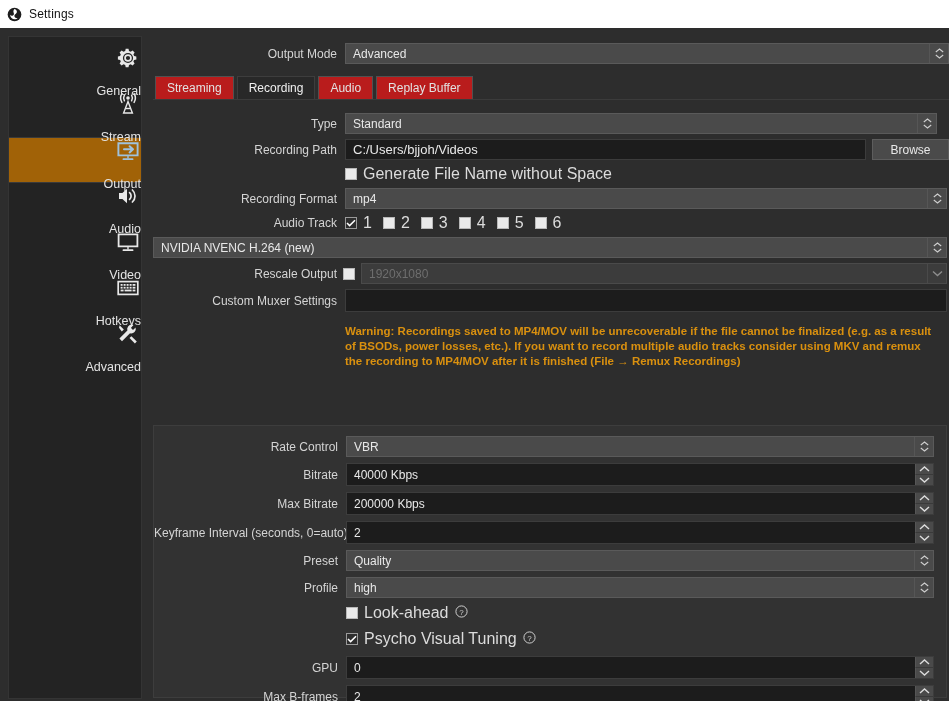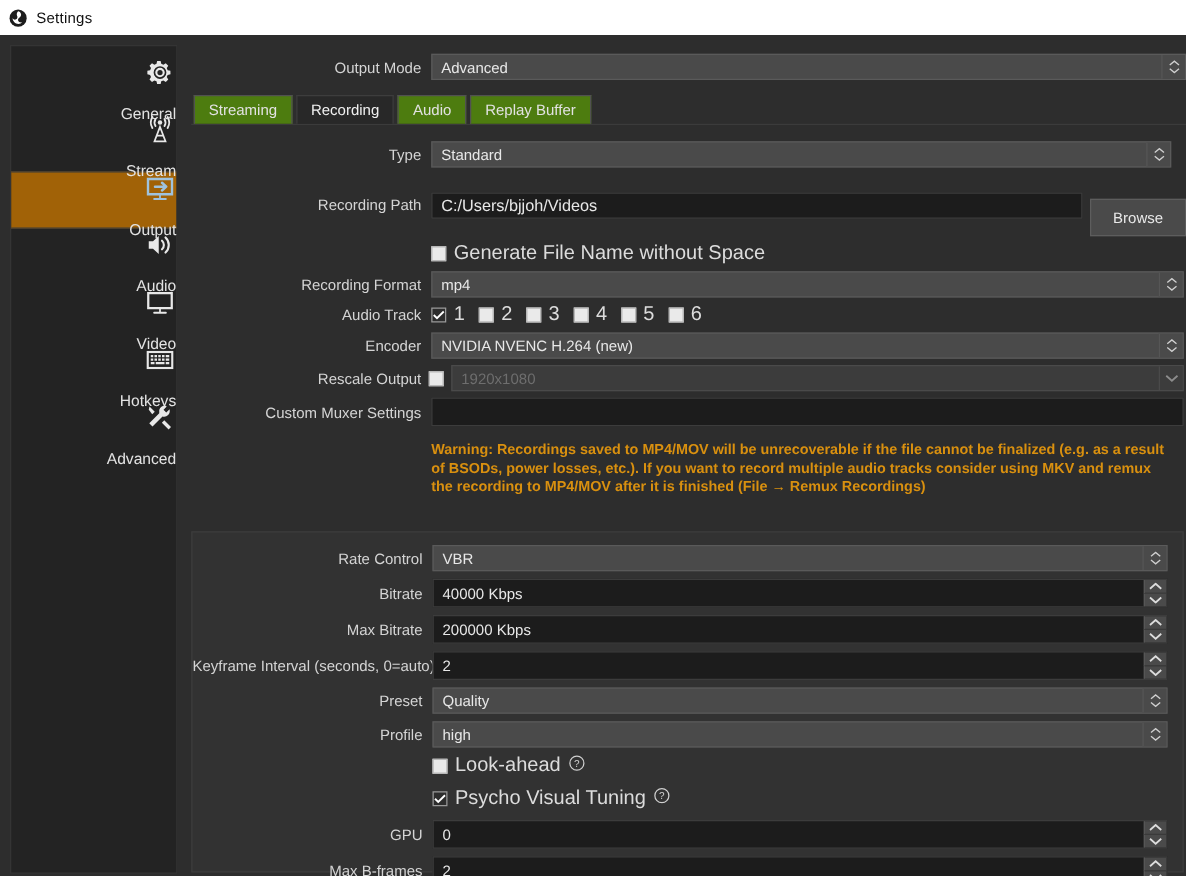--- a/index.html
+++ b/index.html
@@ -170,30 +170,29 @@
     align-items: center;
     justify-content: center;
     cursor: pointer;
   }
   .spin .sbtn.up { border-bottom: 1px solid #3a3a3a; }
 
   
   .btn {
     margin-left: 6px;
     flex: 0 0 77px;
-    height: 30px;
+    height: 21px;
     background: #4a4a4a;
     border: 1px solid #5d5d5d;
     color: #e8e8e8;
     font-size: 12px;
     display: flex;
     align-items: center;
     justify-content: center;
     cursor: pointer;
-    margin-top: 20px;
   }
 
   
   .cbwrap { display: flex; align-items: center; gap: 6px; cursor: pointer; }
   .cb {
     width: 12px; height: 12px;
     flex: 0 0 12px;
     background: #eaeaea;
     border: 1px solid #b8b8b8;
     display: flex; align-items: center; justify-content: center;
@@ -212,21 +211,21 @@
     gap: 3px;
     border-bottom: 1px solid #3b3b3b;
     margin-top: 12px;
     margin-bottom: 13px;
     padding-left: 2px;
     height: 24px;
   }
   .tab {
     padding: 4px 11px 4px 11px;
     font-size: 12px;
-    background: #4d7c0f;
+    background: #b91c1c;
     color: #e2e2e2;
     border: 1px solid #515151;
     border-bottom: none;
     cursor: pointer;
     line-height: 14px;
   }
   .tab.active {
     background: #282828;
     border-color: #3d3d3d;
     color: #f0f0f0;
@@ -478,21 +477,20 @@
         <span class="cbwrap">
           <span class="cb">
             
           </span>
           <span class="cbtext">6</span>
         </span>
       </div>
     </div>
 
     <div class="row" style="margin-top:4px;">
-      <div class="lab">Encoder</div>
       <div class="combo" style="margin-right:2px;">
         <span>NVIDIA NVENC H.264 (new)</span>
         <span class="arrows">
           <svg class="chev" width="9" height="5" viewBox="0 0 9 5">
               <path d="M.8 4L4.5 1 8.2 4" stroke="#cfcfcf" stroke-width="1.1" fill="none"></path>
             </svg>
           <svg class="chev" width="9" height="5" viewBox="0 0 9 5">
               <path d="M.8 1L4.5 4 8.2 1" stroke="#cfcfcf" stroke-width="1.1" fill="none"></path>
             </svg>
         </span>

